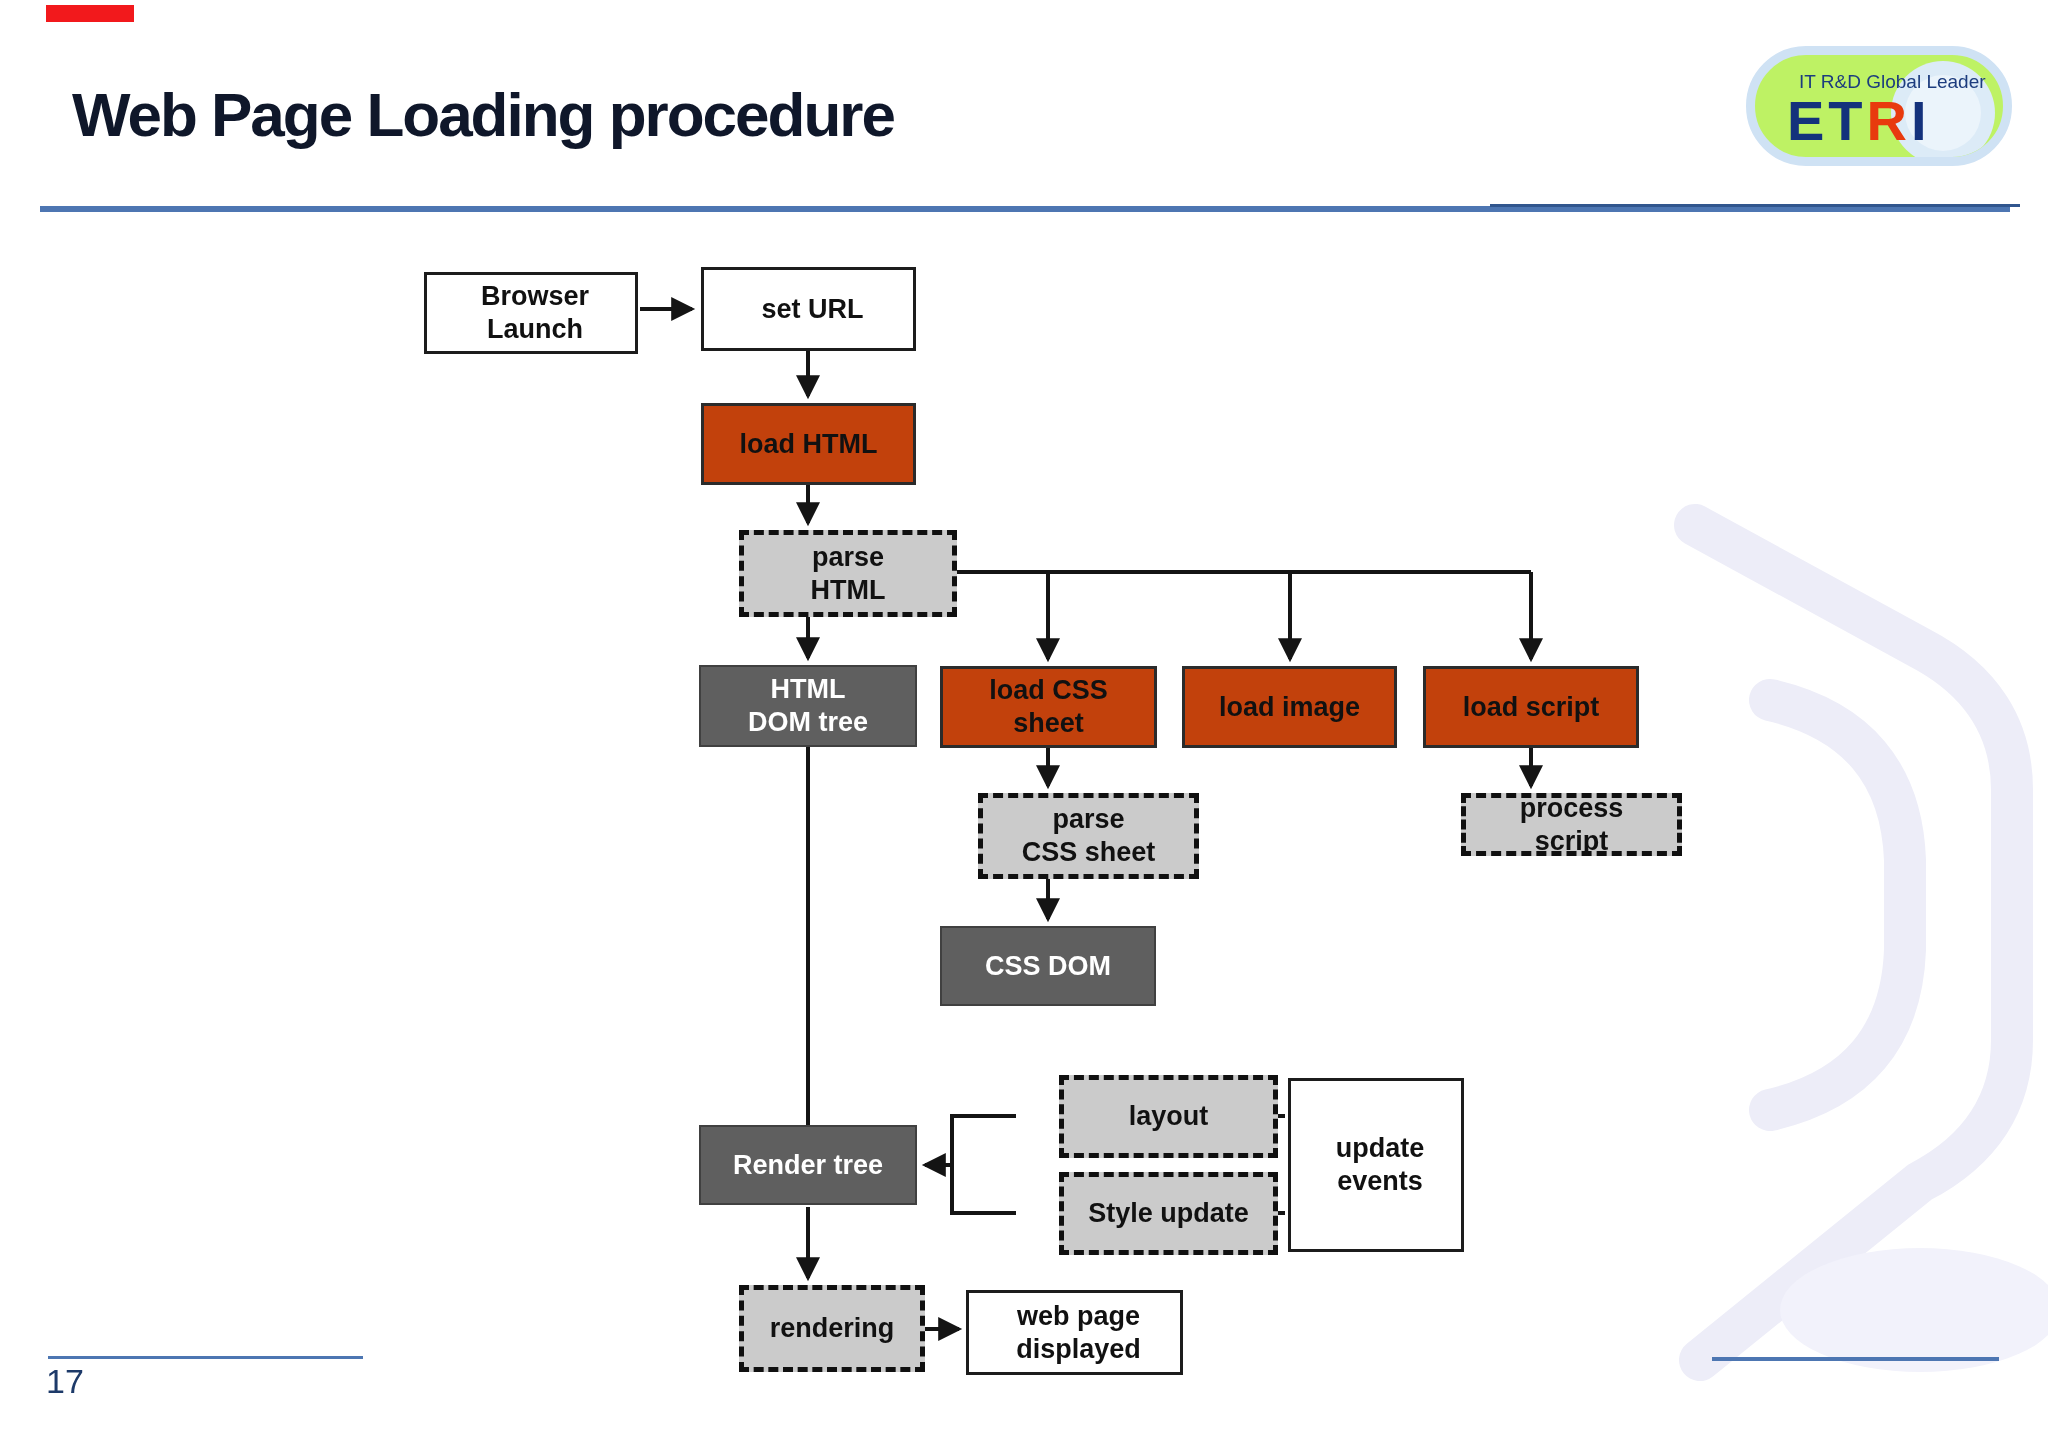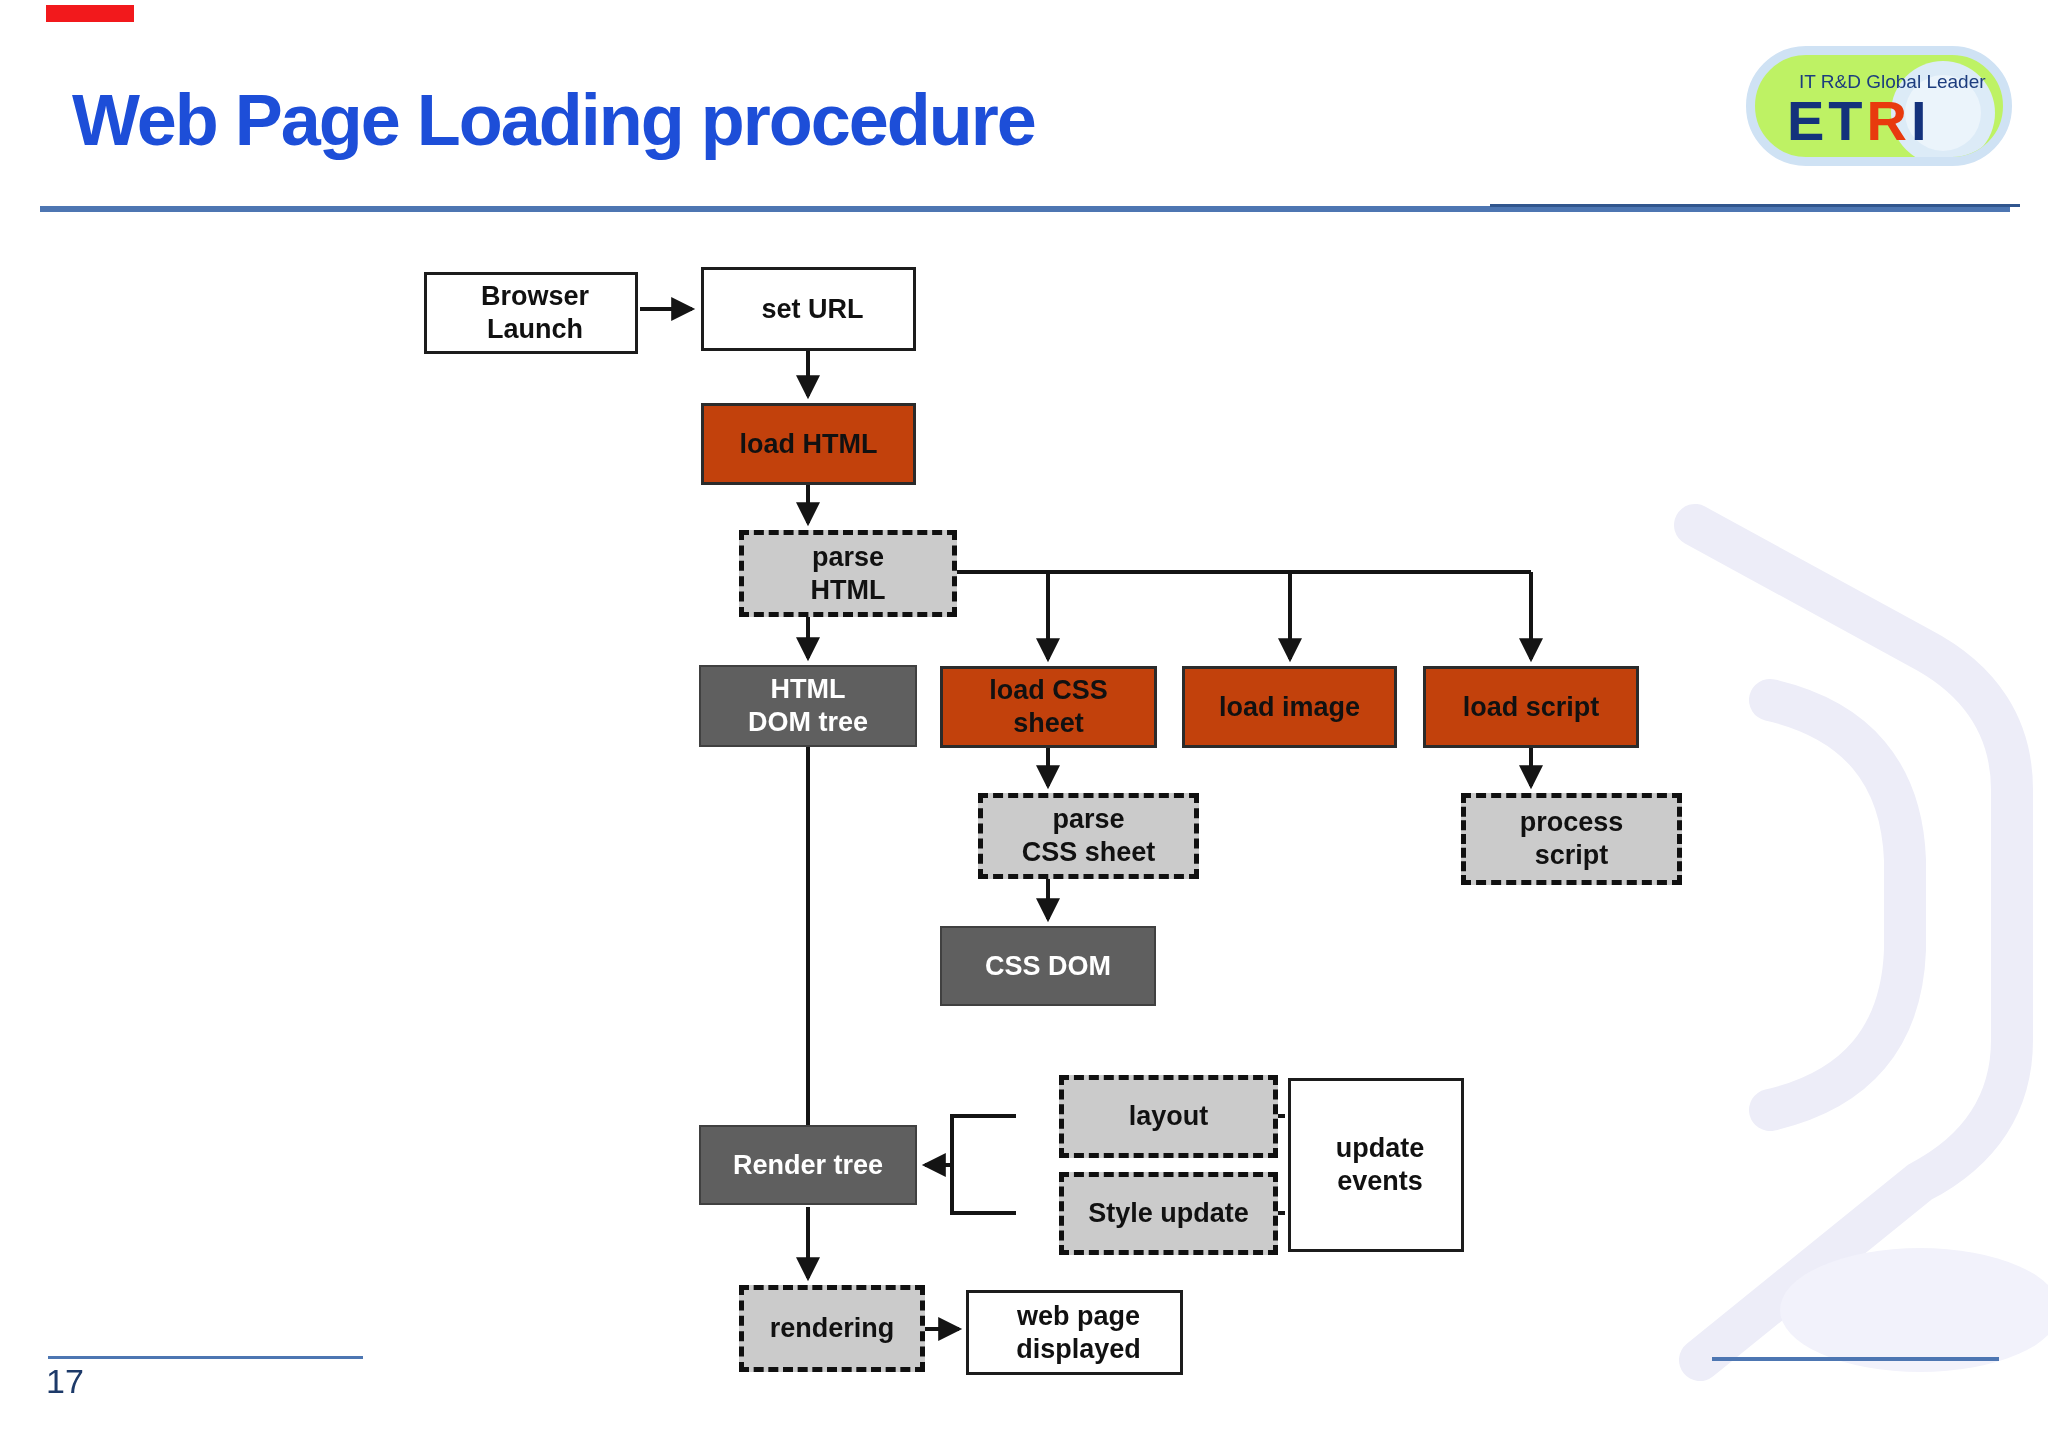--- a/index.html
+++ b/index.html
@@ -4,22 +4,22 @@
 <style>
   html,body { margin:0; padding:0; }
   body {
     width:2048px; height:1448px; position:relative; overflow:hidden;
     background:#ffffff; font-family:"Liberation Sans", sans-serif;
   }
   .abs { position:absolute; }
   
   .red-bar { left:46px; top:5px; width:88px; height:17px; background:#f2191c; }
   .slide-title {
-    left:72px; top:84px; font-size:72px; font-weight:bold; letter-spacing:-2px;
-    color:#1d4ed8; white-space:nowrap; line-height:1;
+    left:72px; top:84px; font-size:62px; font-weight:bold; letter-spacing:-2px;
+    color:#0f172a; white-space:nowrap; line-height:1;
   }
   .title-rule { left:40px; top:206px; width:1970px; height:6px; background:#4d76b2; }
   .title-rule-dark { left:1490px; top:204px; width:530px; height:3px; background:#31568e; }
   
   .logo { left:1746px; top:46px; width:266px; height:120px; }
   .logo-pill {
     position:absolute; inset:0; background:#bef264; border:9px solid #cfe2f4;
     border-radius:60px; box-sizing:border-box; overflow:hidden;
   }
   .logo-globe { position:absolute; right:8px; top:6px; width:104px; height:104px;
@@ -108,21 +108,21 @@
 HTML</div>
 <div class="box b-dark" style="left:699px;  top:665px;  width:218px; height:82px;">HTML
 DOM tree</div>
 <div class="box b-light" style="left:940px;  top:666px;  width:217px; height:82px;">load CSS
 sheet</div>
 <div class="box b-light" style="left:1182px; top:666px;  width:215px; height:82px;">load image</div>
 <div class="box b-light" style="left:1423px; top:666px;  width:216px; height:82px;">load script</div>
 <div class="box b-dashed" style="left:938px;  top:793px;  width:221px; height:86px;">parse
 CSS sheet</div>
 <div class="box b-dark" style="left:940px;  top:926px;  width:216px; height:80px;">CSS DOM</div>
-<div class="box b-dashed" style="left:1421px; top:793px;  width:221px; height:92px;">process
+<div class="box b-dashed" style="left:1421px; top:793px;  width:221px; height:63px;">process
 script</div>
 <div class="box b-dashed" style="left:1019px; top:1075px; width:219px; height:83px;">layout</div>
 <div class="box b-dark" style="left:699px;  top:1125px; width:218px; height:80px;">Render tree</div>
 <div class="box b-dashed" style="left:1019px; top:1172px; width:219px; height:83px;">Style update</div>
 <div class="box b-white" style="left:1288px; top:1078px; width:176px; height:174px;">update
 events</div>
 <div class="box b-dashed" style="left:699px;  top:1285px; width:186px; height:87px;">rendering</div>
 <div class="box b-white" style="left:966px;  top:1290px; width:217px; height:85px;">web page
 displayed</div>
 

